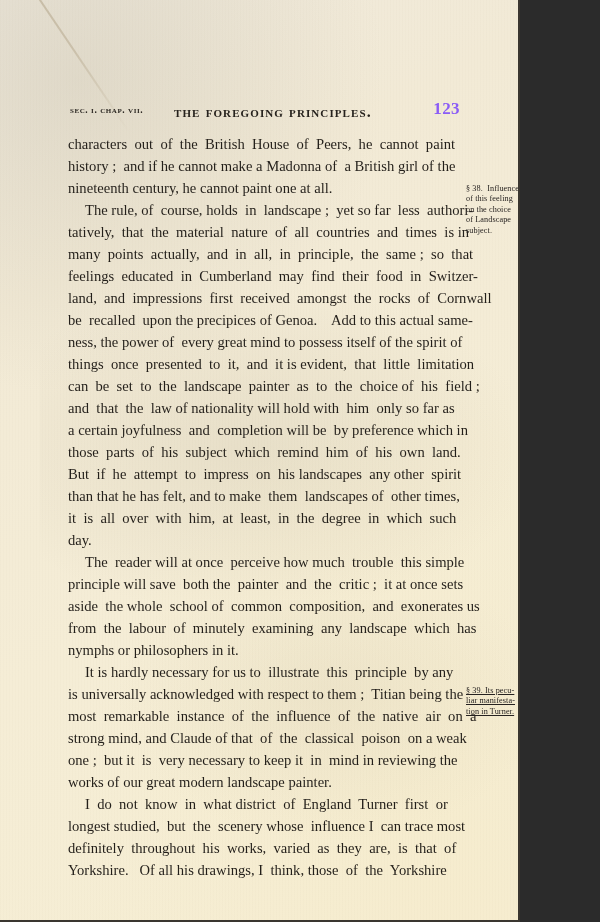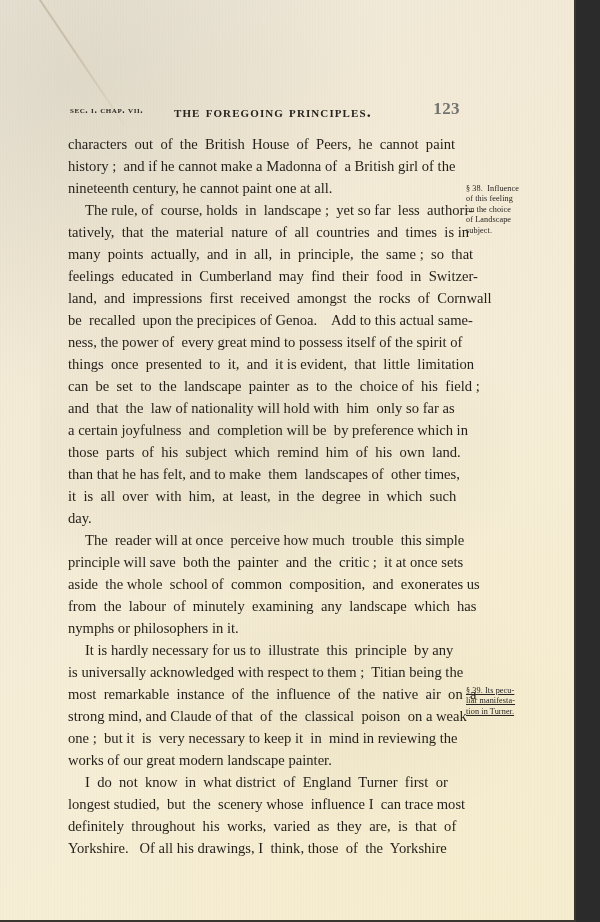--- a/index.html
+++ b/index.html
@@ -3,21 +3,21 @@
 <meta charset="utf-8">
 <style>
   html, body {
     margin: 0;
     padding: 0;
     background: #2b2b2b;
   }
 
   #page-scan {
     position: relative;
-    width: 576px;
+    width: 520px;
     height: 922px;
     overflow: hidden;
     background-color: #f3ead3;
     box-sizing: border-box;
     border-right: 2px solid #3a3630;
     border-bottom: 2px solid #3a3630;
   }
 
   
   .paper-tone {
@@ -123,21 +123,21 @@
     color: #26221d;
   }
 
   .rh-folio {
     position: absolute;
     right: 0px;
     top: -2px;
     font-size: 17px;
     font-weight: bold;
     letter-spacing: 0.4px;
-    color: #737373;
+    color: #8b5cf6;
   }
 
   #body-column {
     position: absolute;
     left: 68px;
     top: 133px;
     width: 392px;
   }
 
   .para {
@@ -207,20 +207,21 @@
           <span class="line j">many  points  actually,  and  in  all,  in  principle,  the  same ;  so  that</span>
           <span class="line j">feelings  educated  in  Cumberland  may  find  their  food  in  Switzer-</span>
           <span class="line j">land,  and  impressions  first  received  amongst  the  rocks  of  Cornwall</span>
           <span class="line j">be  recalled  upon the precipices of Genoa.    Add to this actual same-</span>
           <span class="line j">ness, the power of  every great mind to possess itself of the spirit of</span>
           <span class="line j">things  once  presented  to  it,  and  it is evident,  that  little  limitation</span>
           <span class="line j">can  be  set  to  the  landscape  painter  as  to  the  choice of  his  field ;</span>
           <span class="line j">and  that  the  law of nationality will hold with  him  only so far as</span>
           <span class="line j">a certain joyfulness  and  completion will be  by preference which in</span>
           <span class="line j">those  parts  of  his  subject  which  remind  him  of  his  own  land.</span>
+          <span class="line j">But  if  he  attempt  to  impress  on  his landscapes  any other  spirit</span>
           <span class="line j">than that he has felt, and to make  them  landscapes of  other times,</span>
           <span class="line j">it  is  all  over  with  him,  at  least,  in  the  degree  in  which  such</span>
           <span class="line j">day.</span>
         </div>
         <div class="para">
           <span class="line j indent">The  reader will at once  perceive how much  trouble  this simple</span>
           <span class="line j">principle will save  both the  painter  and  the  critic ;  it at once sets</span>
           <span class="line j">aside  the whole  school of  common  composition,  and  exonerates us</span>
           <span class="line j">from  the  labour  of  minutely  examining  any  landscape  which  has</span>
           <span class="line j">nymphs or philosophers in it.</span>

